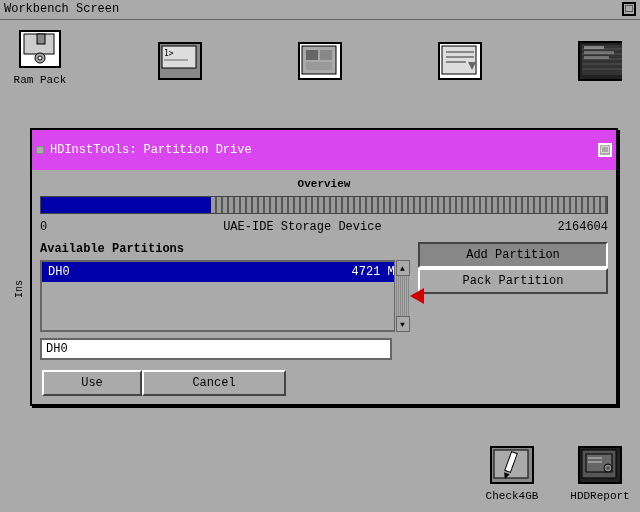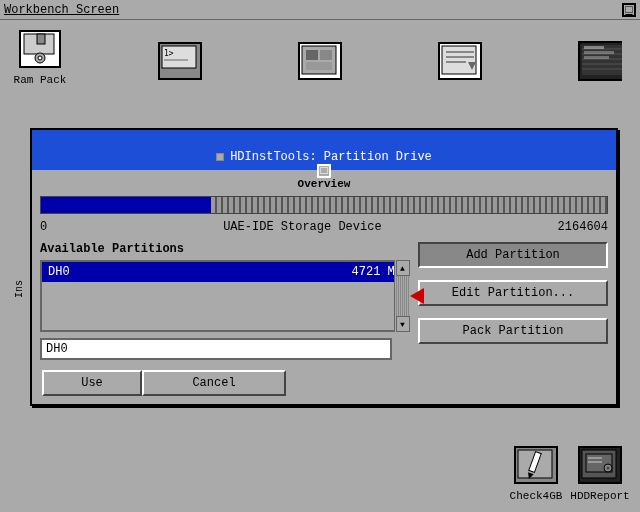--- a/index.html
+++ b/index.html
@@ -12,24 +12,22 @@
       overflow: hidden;
       position: relative;
     }
 
     
     .workbench-titlebar {
       background: #aaaaaa;
       border-bottom: 1px solid #666;
       padding: 2px 4px;
       display: flex;
-      align-items: center;
       justify-content: space-between;
       height: 20px;
-      text-decoration: underline;
     }
     .workbench-titlebar span { font-size: 12px; color: #000; }
     .wb-close-btn {
       width: 14px; height: 14px;
       border: 2px solid #000;
       background: #aaa;
       cursor: pointer;
       display: flex; align-items: center; justify-content: center;
     }
 
@@ -74,28 +72,27 @@
     .dialog-window {
       position: absolute;
       top: 108px;
       left: 30px;
       width: 588px;
       background: #aaaaaa;
       border: 2px solid #000;
       box-shadow: 2px 2px 0 #000;
     }
     .dialog-titlebar {
-      background: #1d4ed8;
+      background: #d946ef;
       color: #fff;
       padding: 20px 4px;
       display: flex;
       align-items: center;
       justify-content: space-between;
       height: 18px;
-      flex-direction: column;
     }
     .dialog-title-text {
       font-size: 12px;
       color: #fff;
       display: flex; align-items: center; gap: 6px;
     }
     .dialog-close-btn {
       width: 14px; height: 14px;
       border: 2px solid #fff;
       background: #aaa;
@@ -231,21 +228,21 @@
       background: #fff;
       border: 2px solid #666;
       font-size: 12px;
       font-family: 'Courier New', monospace;
     }
 
     .partitions-right {
       width: 190px;
       display: flex;
       flex-direction: column;
-      gap: 12px;
+      gap: 0;
     }
 
     .amiga-btn {
       padding: 4px 8px;
       background: #aaaaaa;
       border-top: 2px solid #fff;
       border-left: 2px solid #fff;
       border-right: 2px solid #444;
       border-bottom: 2px solid #444;
       cursor: pointer;
@@ -295,21 +292,21 @@
       text-orientation: mixed;
       transform: rotate(180deg);
     }
 
     
     .desktop-icons-bottom {
       position: absolute;
       bottom: 10px;
       right: 10px;
       display: flex;
-      gap: 4px;
+      gap: 28px;
       align-items: flex-end;
     }
   </style>
 </head>
 <body>
 
 <div class="workbench-titlebar">
   <span>Workbench Screen</span>
   <div class="wb-close-btn">□</div>
 </div>
@@ -445,21 +442,20 @@
             <div class="arrow-cursor"></div>
           </div>
 
           <div class="partition-name-field">
             <input class="partition-name-input" type="text" value="DH0" style="">
           </div>
         </div>
 
         <div class="partitions-right">
           <button class="amiga-btn active">Add Partition</button>
-          <button class="amiga-btn">Edit Partition...</button>
           <button class="amiga-btn">Pack Partition</button>
         </div>
 
       </div>
 
       <div class="bottom-buttons">
         <button class="amiga-btn" style="width:100px;">Use</button>
         <button class="amiga-btn" style="width:144px;">Cancel</button>
       </div>
 

